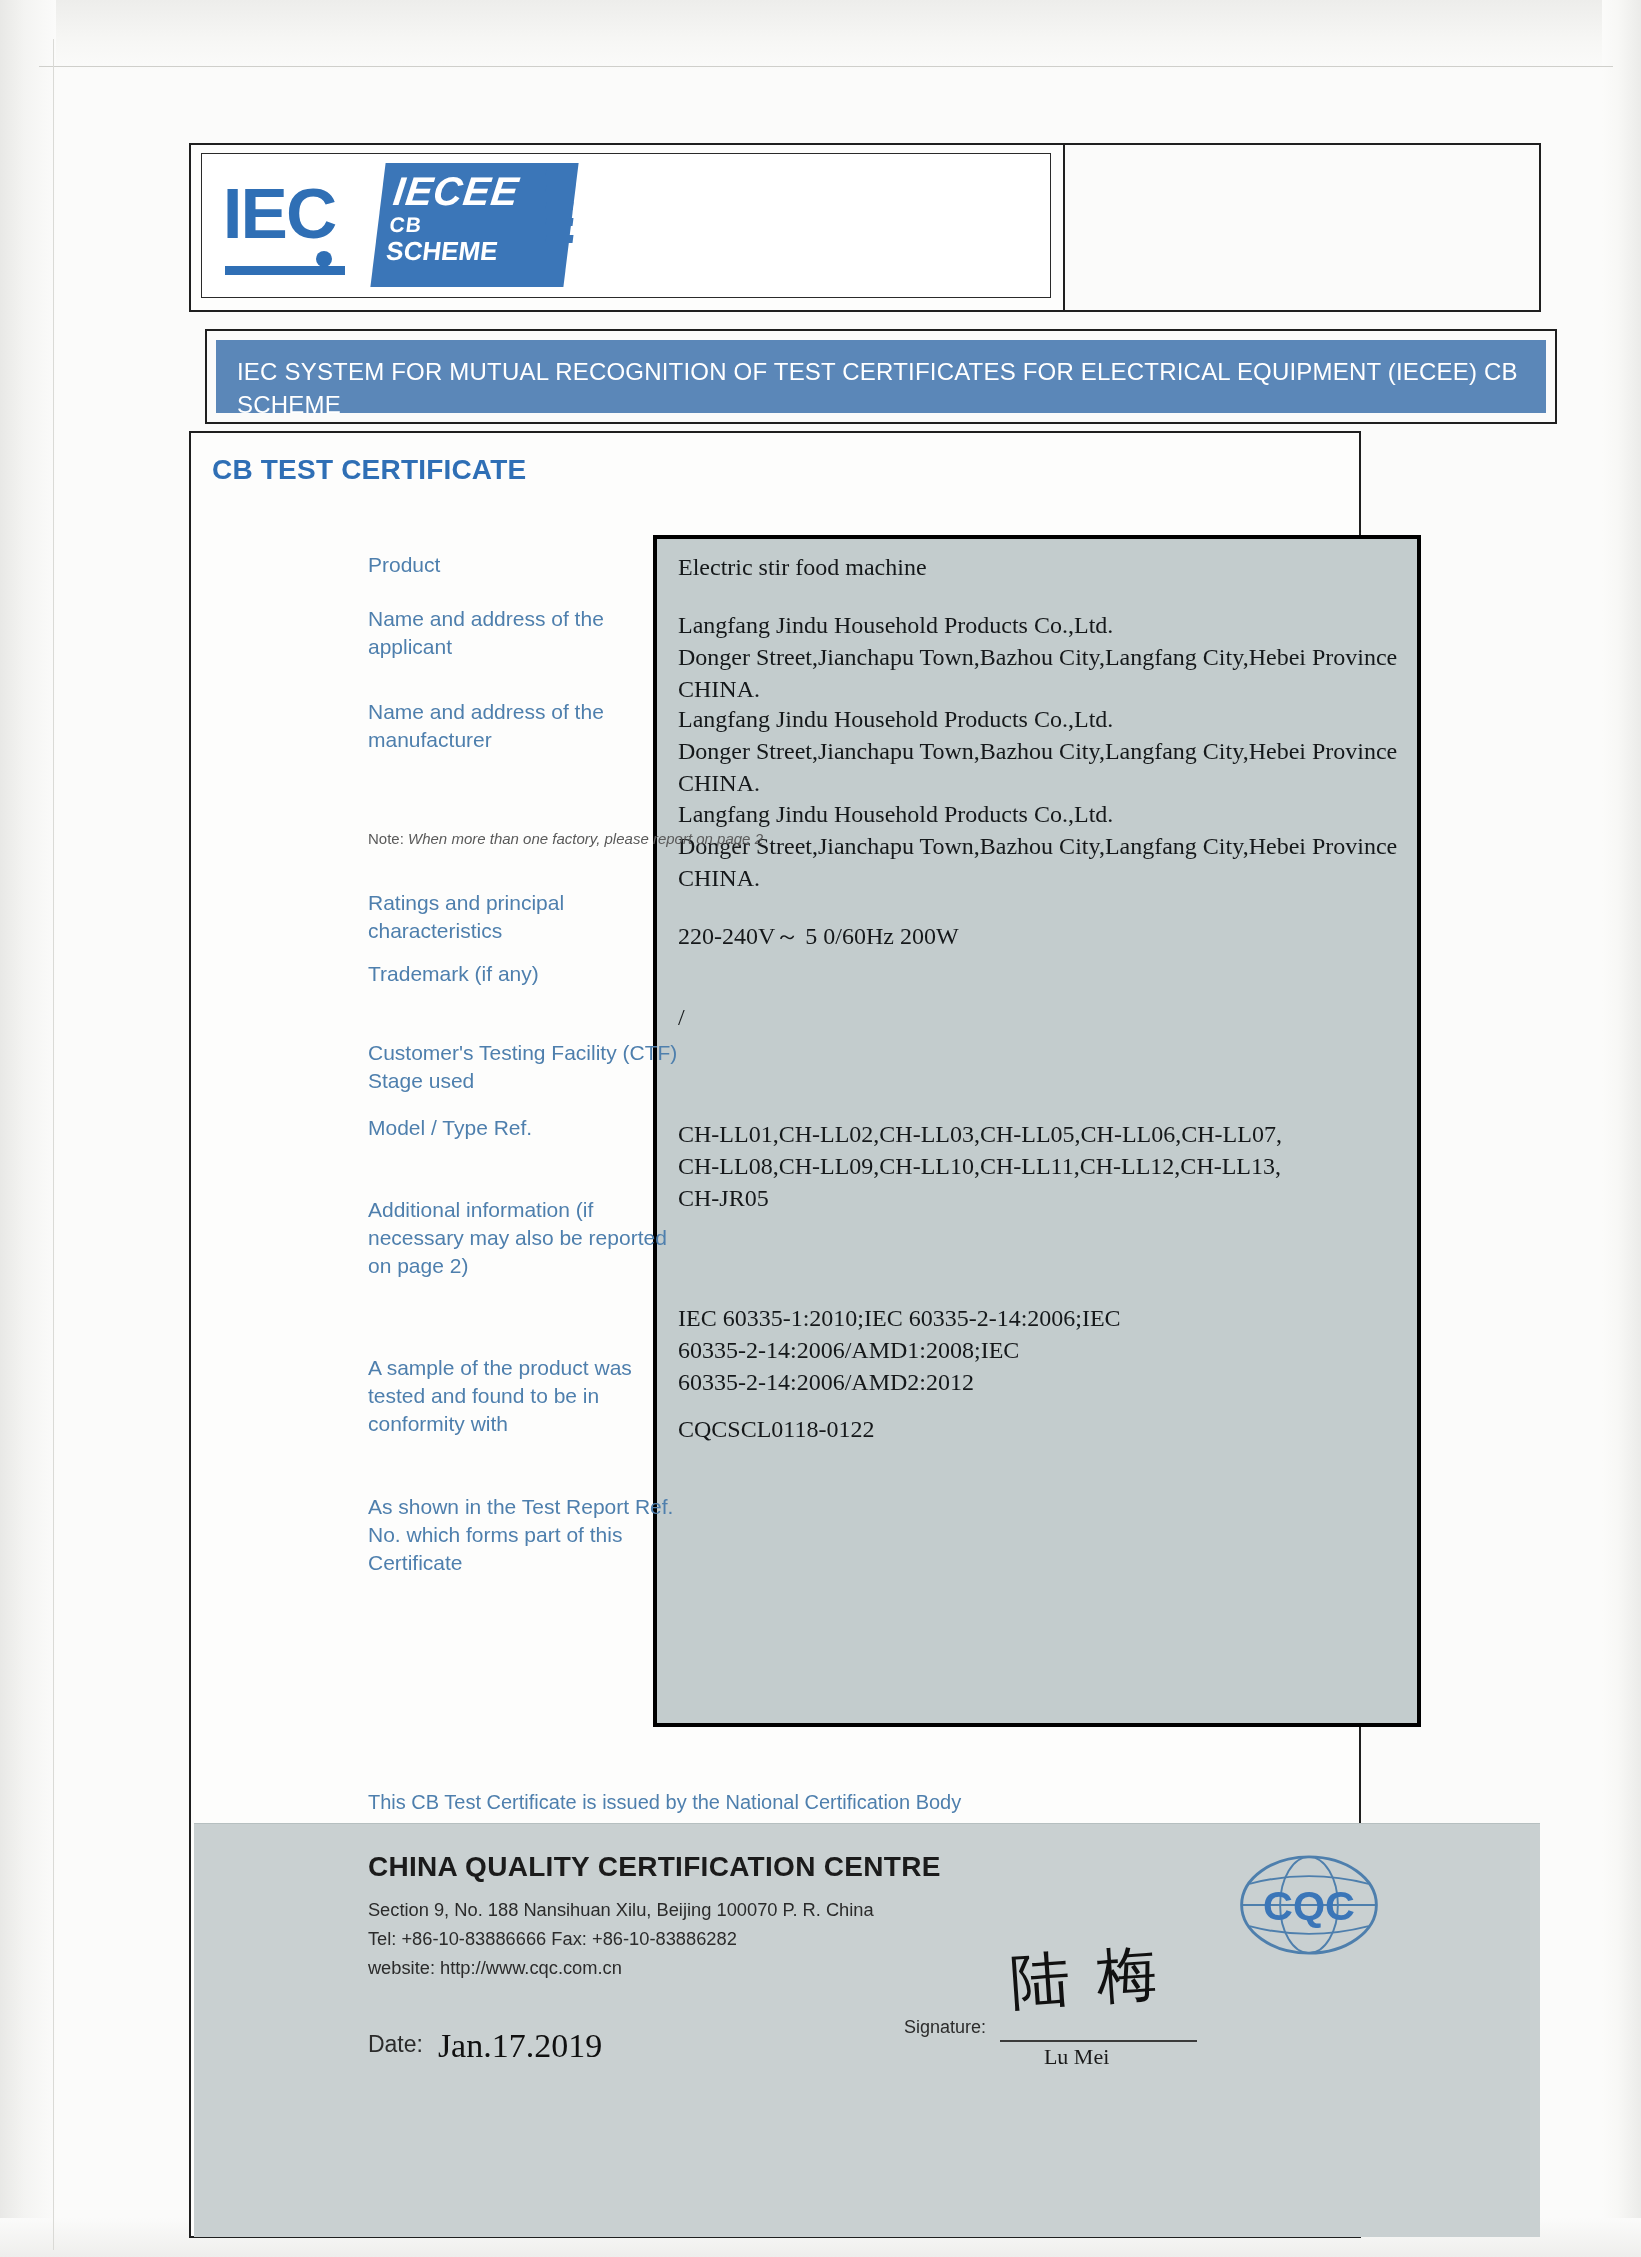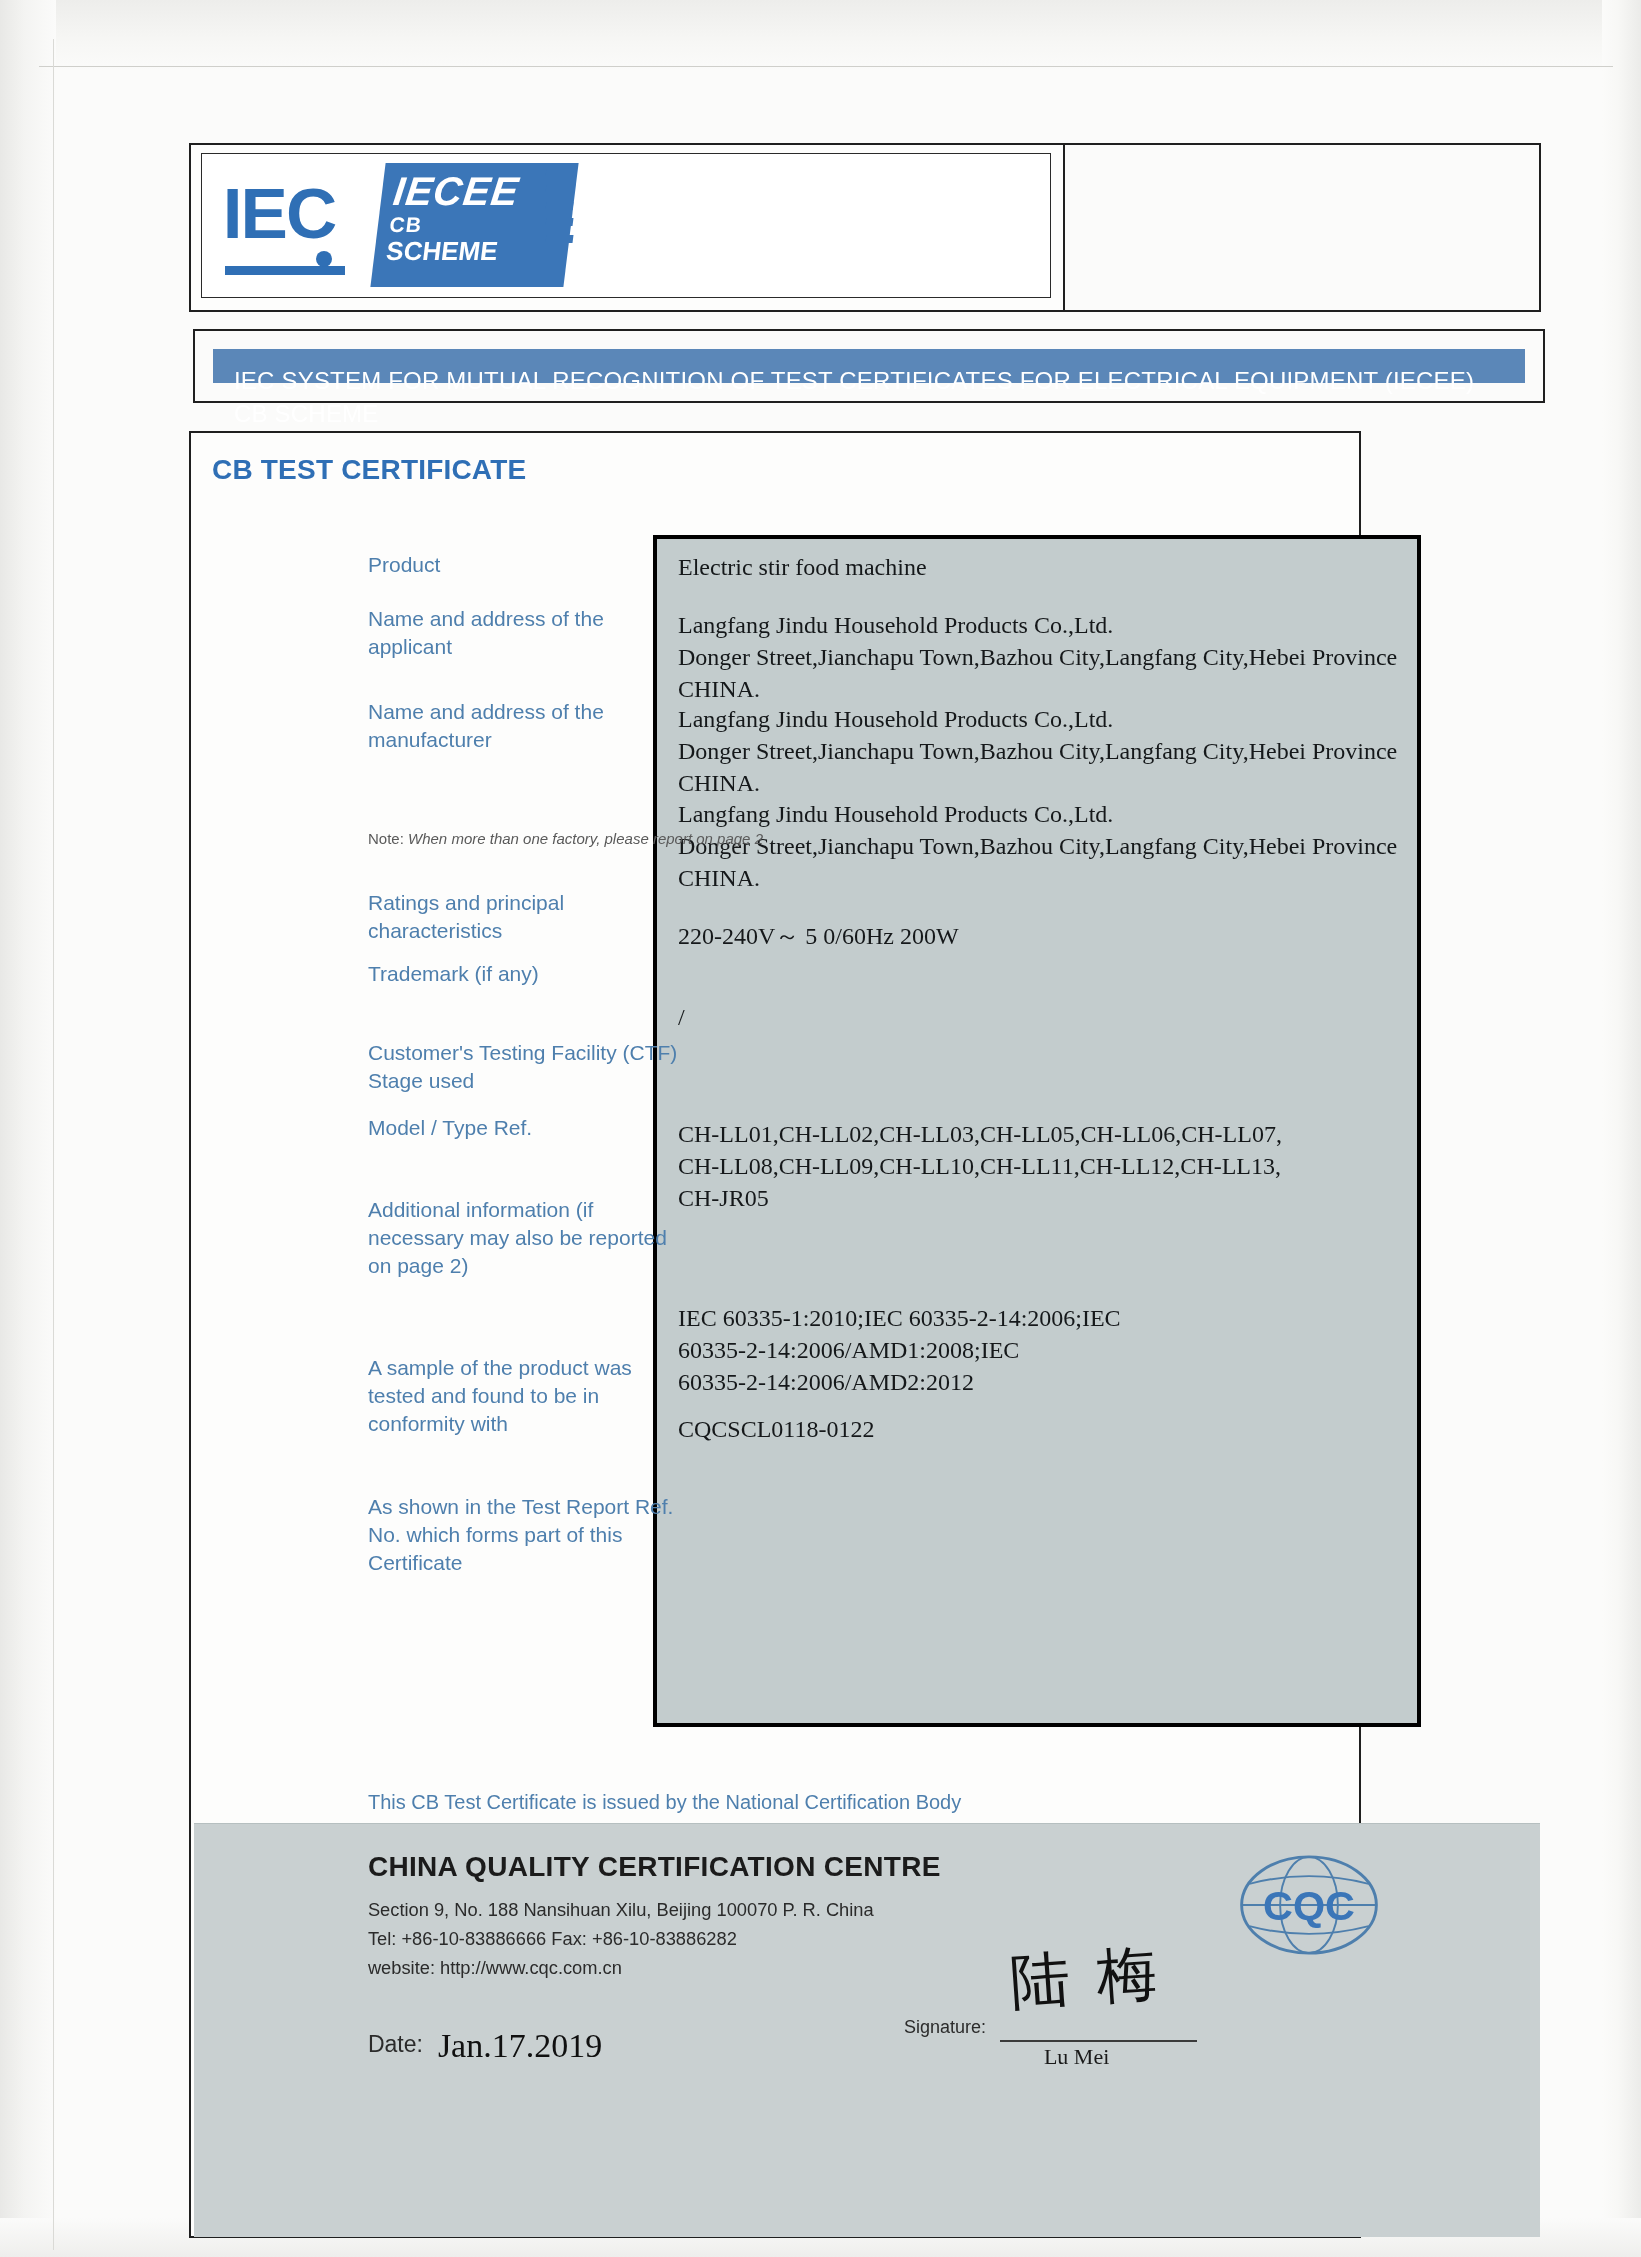--- a/index.html
+++ b/index.html
@@ -146,24 +146,24 @@
     height: 88px;
     display: flex; align-items: center; justify-content: center;
     font-family: "Liberation Serif", serif;
     font-size: 30px;
     color: #111;
   }
 
   
   .system-band {
     position: absolute;
-    left: 4px; top: 186px;
-    width: 1352px; height: 74px;
+    left: 16px; top: 186px;
+    width: 1352px; height: 95px;
     border: 2.9px solid #1f1f1f;
-    padding: 18px;
+    padding: 9px;
   }
   .system-band-inner {
     width: 100%; height: 100%;
     background: #5b87b8;
     color: #ffffff;
     font-size: 24px;
     line-height: 33px;
     padding: 14.5px 21px 0 21px;
     letter-spacing: 0.2px;
   }

